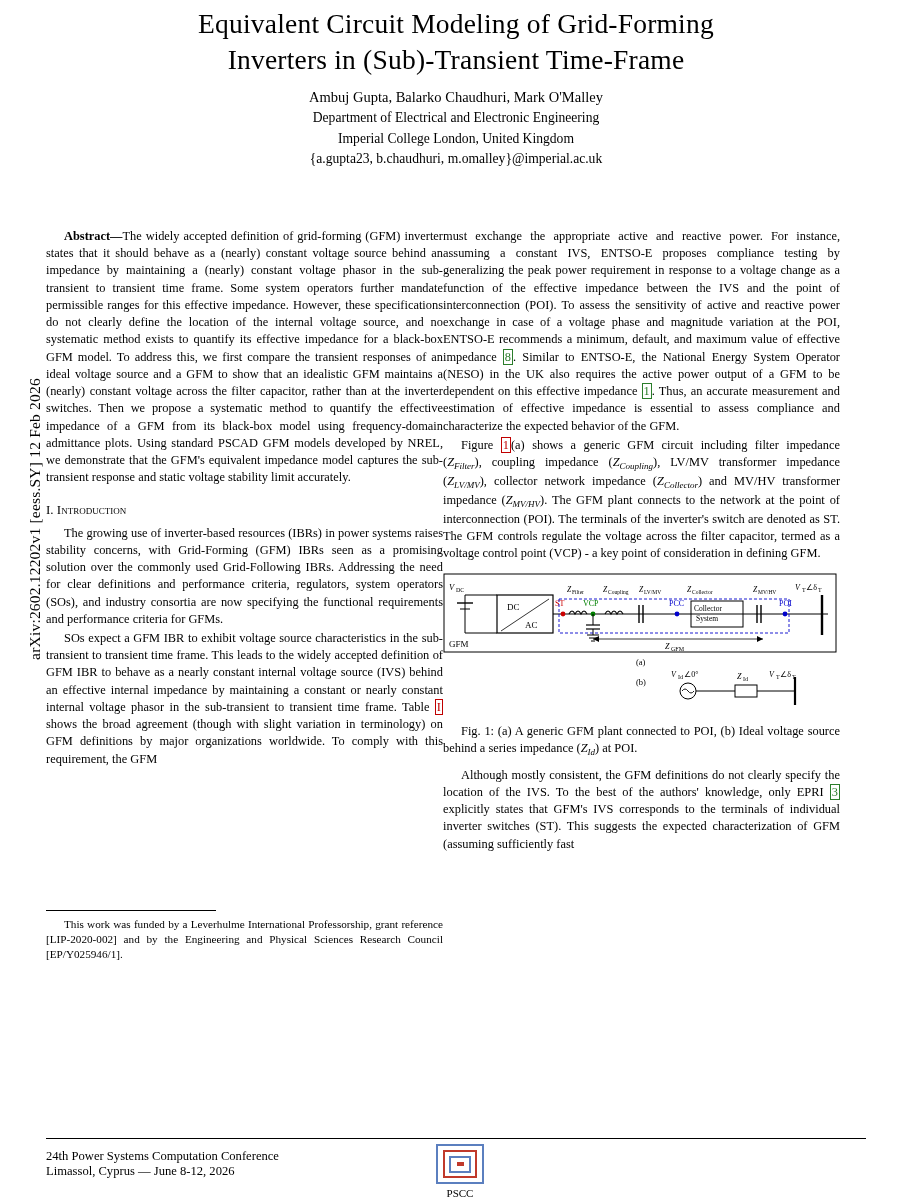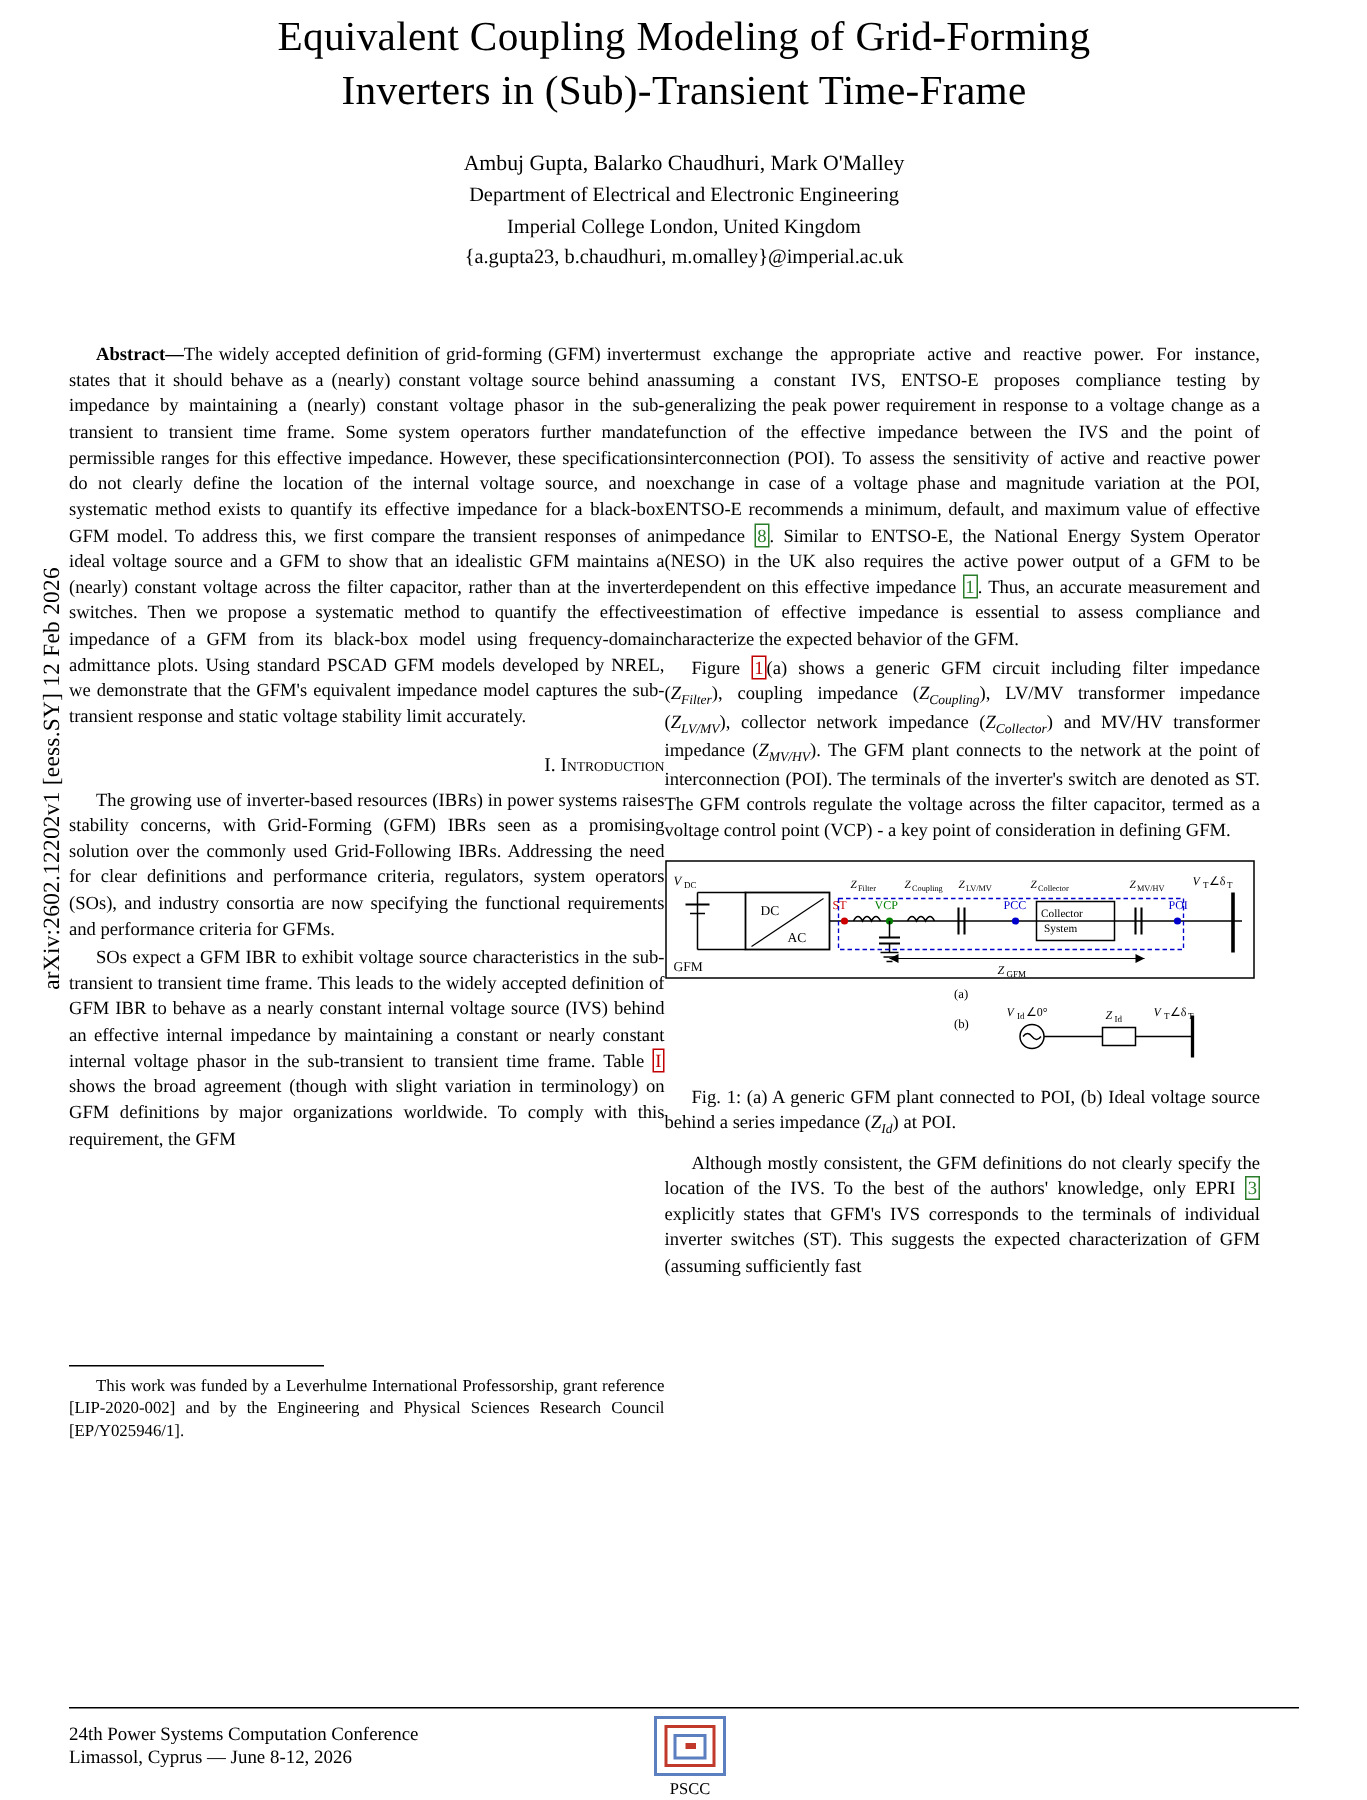--- a/index.html
+++ b/index.html
@@ -45,21 +45,21 @@
     text-align: center;
     font-size: 27.5px;
     line-height: 1.32;
     margin-top: 6px;
     letter-spacing: 0.2px;
     font-family: "Liberation Serif", serif;
   }
   .authors {
     text-align: center;
     font-size: 14.5px;
-    margin-top: 20px;
+    margin-top: 8px;
     line-height: 1.5;
   }
   .affil {
     text-align: center;
     font-size: 13.6px;
     line-height: 1.5;
   }
   .columns {
     position: absolute;
     left: 46px;
@@ -74,21 +74,21 @@
     text-align: justify;
   }
   .col p {
     margin: 0 0 2px 0;
     text-indent: 18px;
   }
   .abstract-head {
     font-weight: bold;
   }
   .section-head {
-    text-align: right;
+    text-align: left;
     font-variant: small-caps;
     font-size: 13px;
     margin: 14px 0 6px 0;
     text-indent: 0;
     font-family: Liberation Serif, serif;
   }
   .ref {
     color: #2a7d2a;
     border: 1px solid #2a7d2a;
     padding: 0 1px;
@@ -182,21 +182,21 @@
 </style>
 </head>
 <body>
 
 <div class="page">
 
   <div class="arxiv-stamp">arXiv:2602.12202v1  [eess.SY]  12 Feb 2026</div>
 
   <div class="content">
     <div class="title">
-      <div>Equivalent Coupling Modeling of Grid-Forming</div>
+      <div>Equivalent Circuit Modeling of Grid-Forming</div>
       <div>Inverters in (Sub)-Transient Time-Frame</div>
     </div>
     <div class="authors">Ambuj Gupta, Balarko Chaudhuri, Mark O'Malley</div>
     <div class="affil">Department of Electrical and Electronic Engineering</div>
     <div class="affil">Imperial College London, United Kingdom</div>
     <div class="affil">{a.gupta23, b.chaudhuri, m.omalley}@imperial.ac.uk</div>
   </div>
 
   <div class="columns">
 

